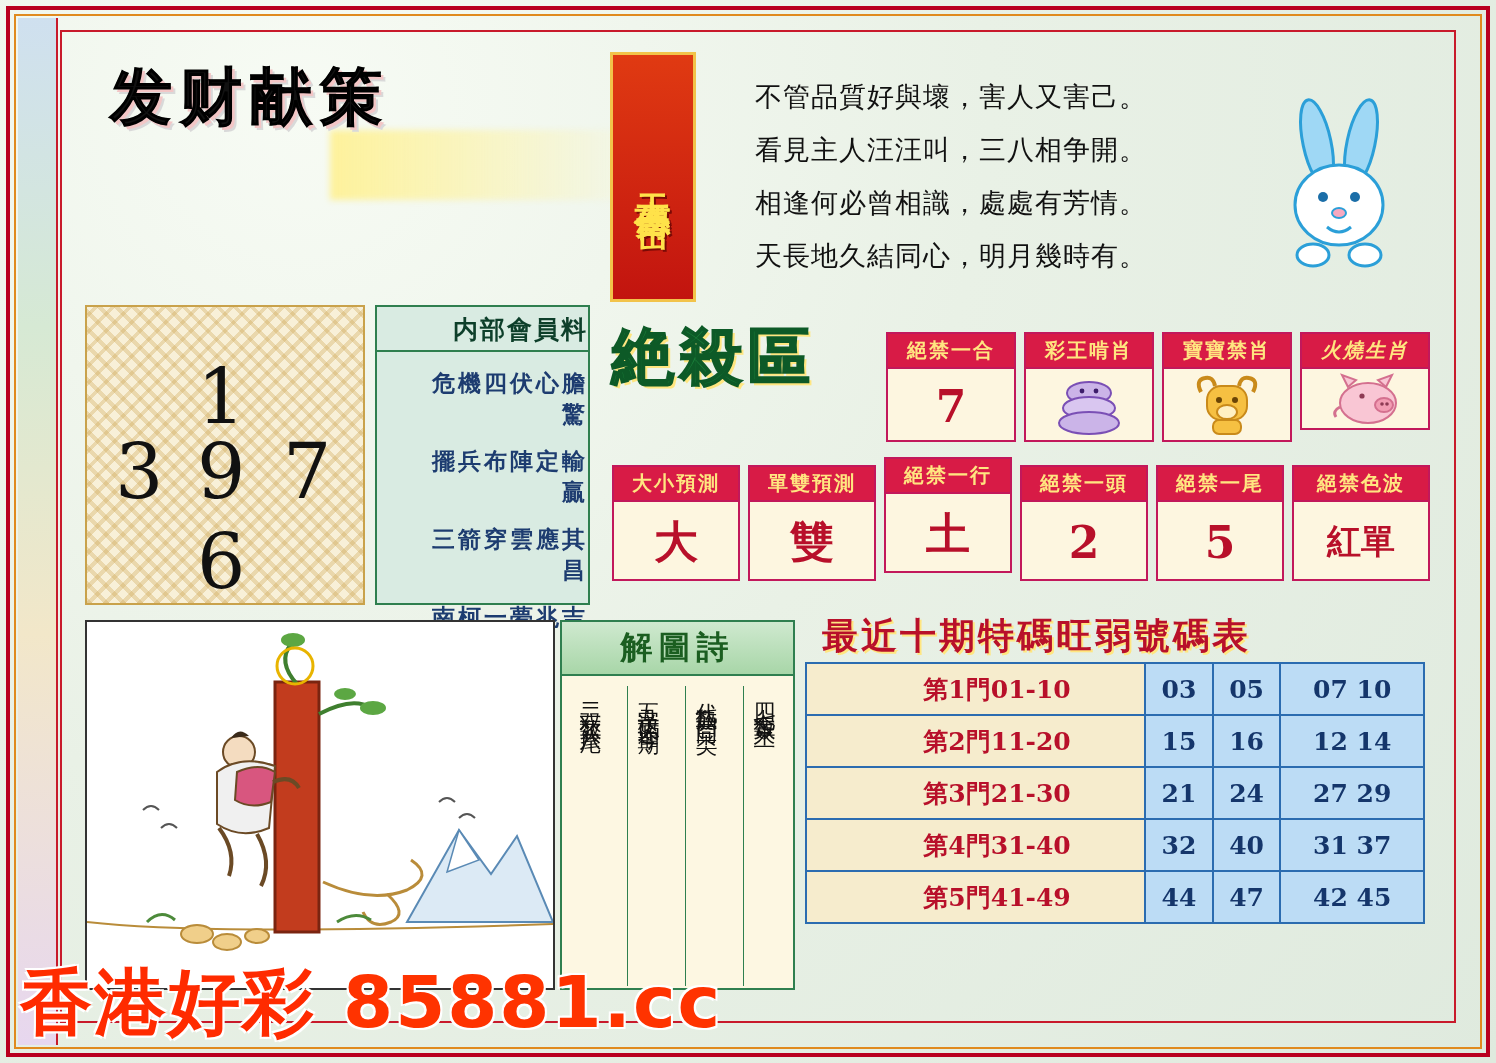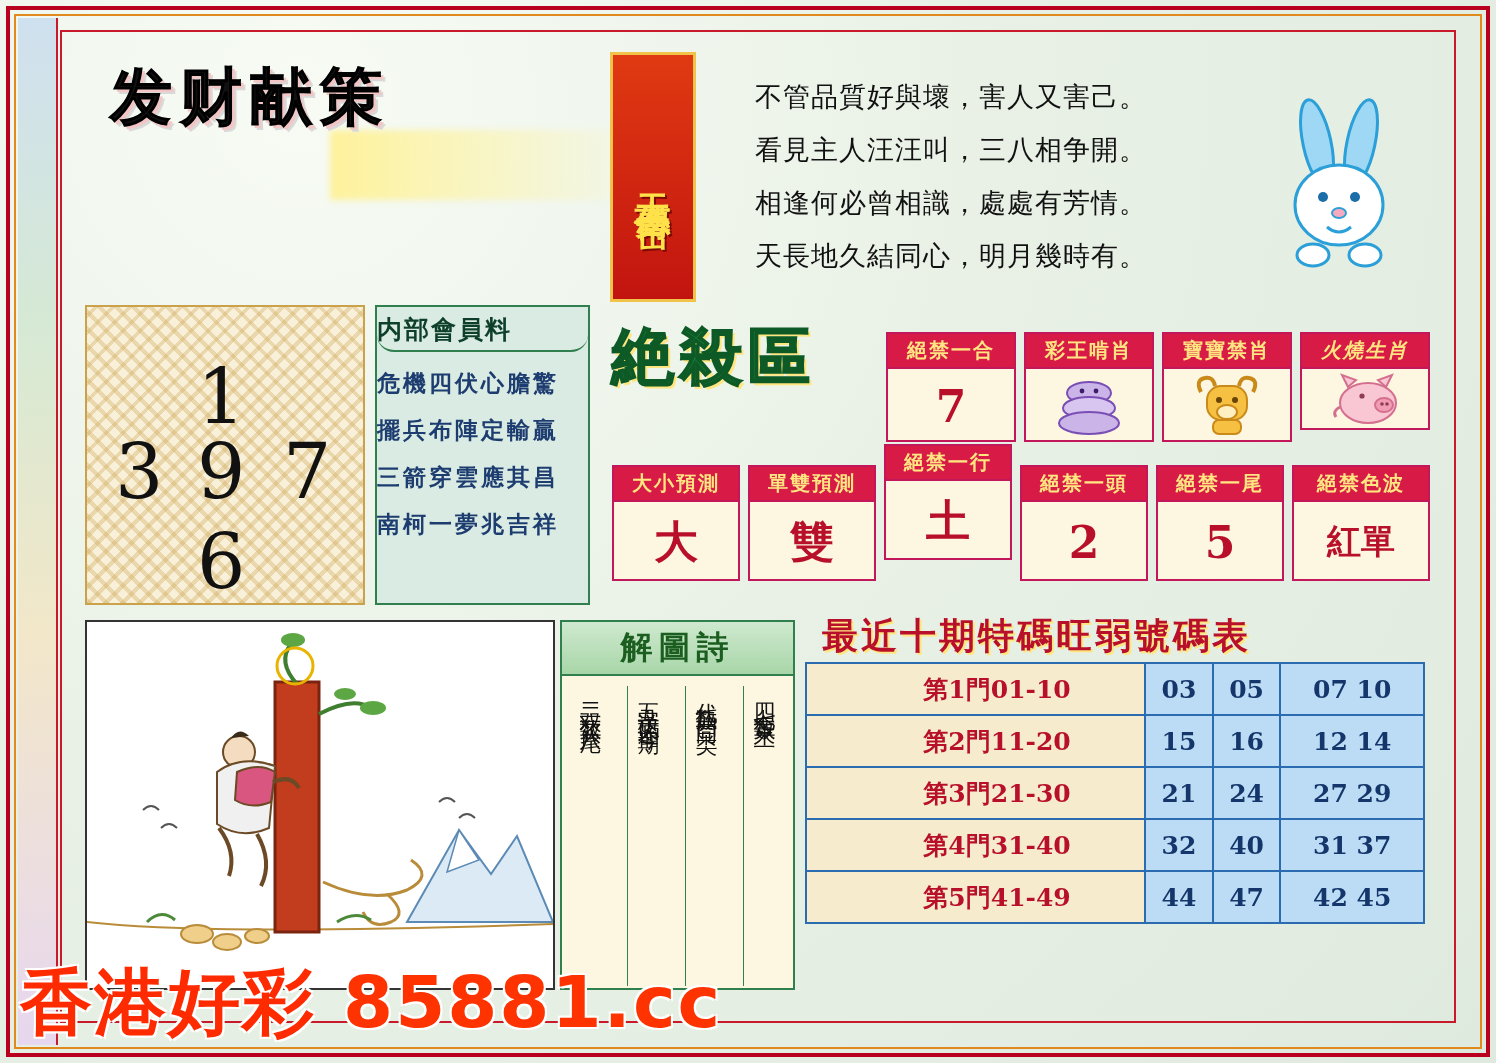--- a/index.html
+++ b/index.html
@@ -95,28 +95,27 @@
   .n3{left:28px;top:120px;}
   .n9{left:110px;top:120px;}
   .n7{left:196px;top:120px;}
   .n6{left:110px;top:210px;}
   
   .member-box{
     position:absolute;left:375px;top:305px;width:215px;height:300px;
     border:2px solid #2f7f4f;background:#d9ebe2;box-sizing:border-box;
   }
   .member-head{
-    text-align:left;font-family:"DejaVu Serif", serif;font-weight:bold;
+    text-align:right;font-family:"DejaVu Serif", serif;font-weight:bold;
     font-size:25px;color:#0d3f2a;padding:6px 0 4px;border-bottom:2px solid #2f7f4f;
     letter-spacing:2px;
-    border-radius:17px;
   }
   .member-line{
-    text-align:left;font-family:"DejaVu Serif", serif;
-    font-size:23px;color:#1d3c70;margin-top:16px;letter-spacing:3px;font-weight:bold;
+    text-align:right;font-family:"DejaVu Serif", serif;
+    font-size:23px;color:#1d3c70;margin-top:16px;letter-spacing:3px;font-weight:bold;padding-left:45px;
   }
   
   .killzone-title{
     position:absolute;left:612px;top:315px;
     font-family:"DejaVu Sans", sans-serif;font-size:62px;font-weight:bold;
     color:#1b7f3b;letter-spacing:6px;
     -webkit-text-stroke:2px #0d5a27;
     text-shadow:3px 3px 0 #ffe680;
   }
   .cell{
@@ -291,21 +290,21 @@
   </div>
 
   <div class="cell" style="left:612px;top:465px;width:128px;height:116px;">
     <div class="hd">大小預測</div>
     <div class="bd">大</div>
   </div>
   <div class="cell" style="left:748px;top:465px;width:128px;height:116px;">
     <div class="hd">單雙預測</div>
     <div class="bd">雙</div>
   </div>
-  <div class="cell" style="left:884px;top:444px;width:128px;height:116px;">
+  <div class="cell" style="left:884px;top:457px;width:128px;height:116px;">
     <div class="hd">絕禁一行</div>
     <div class="bd">土</div>
   </div>
   <div class="cell" style="left:1020px;top:465px;width:128px;height:116px;">
     <div class="hd">絕禁一頭</div>
     <div class="bd">2</div>
   </div>
   <div class="cell" style="left:1156px;top:465px;width:128px;height:116px;">
     <div class="hd">絕禁一尾</div>
     <div class="bd">5</div>

